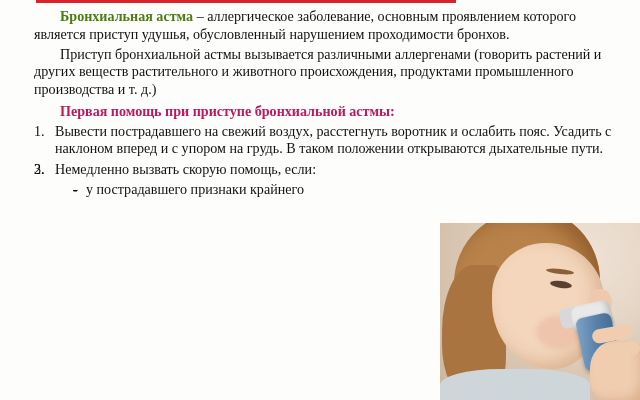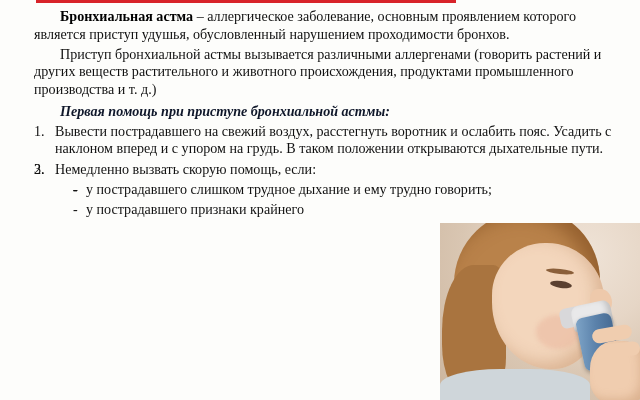--- a/index.html
+++ b/index.html
@@ -39,30 +39,29 @@
     color: #111111;
   }
   p {
     margin: 0 0 2px 0;
   }
   .para {
     text-indent: 26px;
     text-align: left;
   }
   .red {
-    color: #000000;
+    color: #4d7c0f;
     font-weight: bold;
   }
   .heading {
     text-indent: 26px;
-    color: #0f172a;
+    color: #be185d;
     font-weight: bold;
     margin-top: 4px;
     margin-bottom: 2px;
-    font-style: italic;
   }
   .numlist {
     margin: 2px 0 0 0;
     padding: 0;
     list-style: none;
   }
   .numlist > li {
     position: relative;
     padding-left: 21px;
     margin-bottom: 3px;
@@ -277,21 +276,20 @@
         <span>Немедленно вызвать скорую помощь, если:</span>
         <ul class="sublist">
           <li>
             <span class="dash">-</span>
           </li>
           <li>
             <span class="dash">-</span>
           </li>
           <li>
             <span class="dash">-</span>
-            <span>у пострадавшего слишком трудное дыхание и ему трудно говорить;</span>
           </li>
           <li>
             <span class="dash">-</span>
             <span>у пострадавшего признаки крайнего</span>
           </li>
         </ul>
       </li>
     </ul>
 
   </div>

